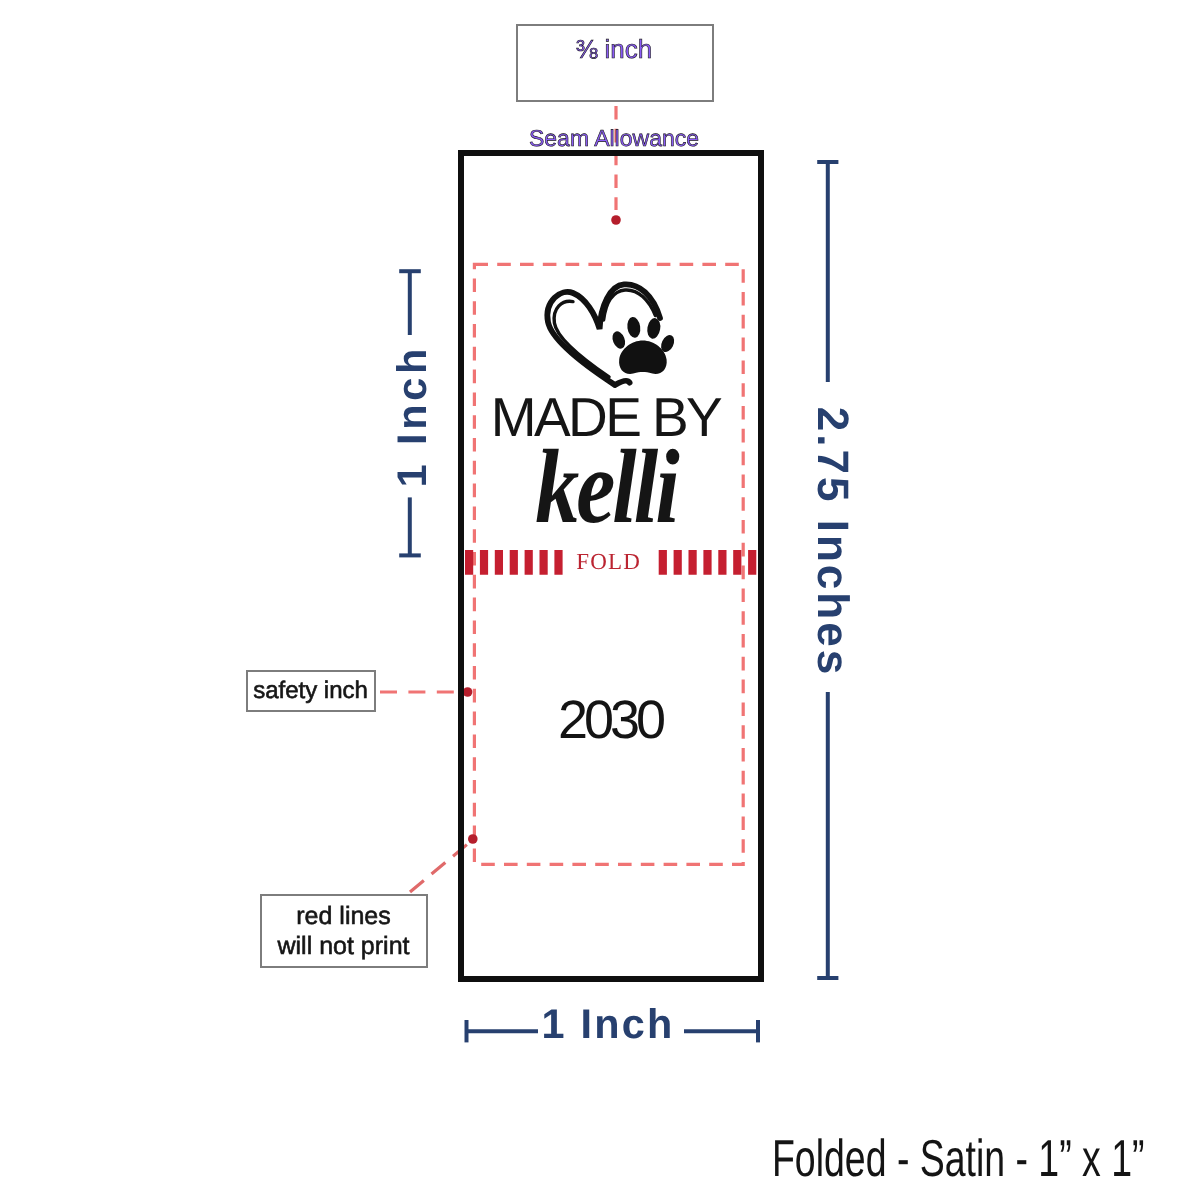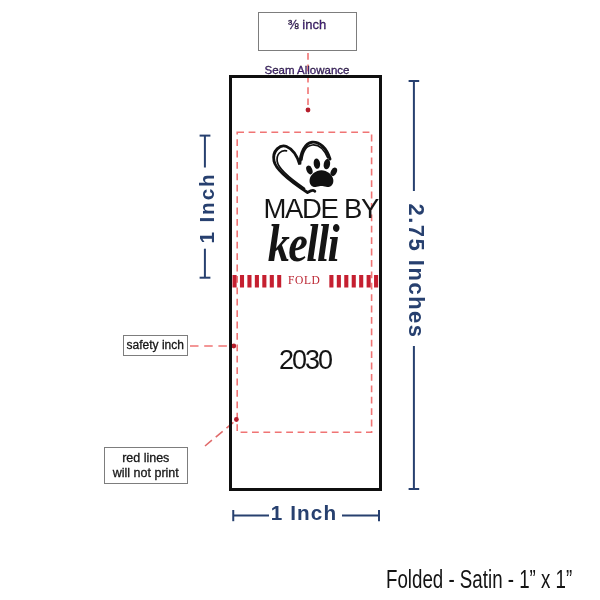--- a/index.html
+++ b/index.html
@@ -66,34 +66,34 @@
     <g fill="#111111">
       <ellipse cx="309.4" cy="170" rx="2.9" ry="4.5" transform="rotate(-22 309.4 170)"></ellipse>
       <ellipse cx="316.9" cy="163.7" rx="3.2" ry="5.2" transform="rotate(-8 316.9 163.7)"></ellipse>
       <ellipse cx="326.9" cy="164.2" rx="3.2" ry="5.2" transform="rotate(10 326.9 164.2)"></ellipse>
       <ellipse cx="333.8" cy="171.8" rx="2.9" ry="4.5" transform="rotate(26 333.8 171.8)"></ellipse>
       <path d="M321.4,170.3 C327,170.3 332.6,174.6 333.3,179.7 C333.9,184.9 330.2,187.8 326.2,186.8 C324,186.2 322.9,186 321.4,186 C319.9,186 318.8,186.2 316.6,186.8 C312.6,187.8 309,184.9 309.6,179.7 C310.3,174.6 315.8,170.3 321.4,170.3 Z"></path>
     </g>
   </g>
 </svg>
 
-<div class="abs" style="left:229px;top:193.1px;width:147.5px;text-align:center;font-size:27.5px;letter-spacing:-1.3px;color:#151515;padding-left:18px;">MADE&nbsp;BY</div>
+<div class="abs" style="left:229px;top:193.1px;width:147.5px;text-align:center;font-size:27.5px;letter-spacing:-1.3px;color:#151515;">MADE&nbsp;BY</div>
 
 <div class="abs" style="left:229px;top:213px;width:148px;text-align:center;font-family:'Liberation Serif',serif;font-style:italic;font-weight:bold;font-size:44px;letter-spacing:-1.5px;color:#151515;transform:scaleY(1.2);transform-origin:50% 0;">kelli</div>
 
 <div class="abs" style="left:229px;top:344.5px;width:152px;text-align:center;font-size:27px;letter-spacing:-2px;color:#141414;">2030</div>
 
-<div class="abs" style="left:257.5px;top:12px;width:99px;height:39px;border:1px solid #7d7d7d;box-sizing:border-box;text-align:center;color:#4c1d95;-webkit-text-stroke:0.3px #161616;">
+<div class="abs" style="left:257.5px;top:12px;width:99px;height:39px;border:1px solid #7d7d7d;box-sizing:border-box;text-align:center;color:#8b5cf6;-webkit-text-stroke:0.3px #161616;">
   <div style="font-size:13px;line-height:15px;margin-top:4px;">⅜ inch</div>
   <div style="font-size:11.5px;line-height:14px;margin-top:31px;">Seam Allowance</div>
 </div>
 
 <div class="abs" style="left:122.5px;top:334.5px;width:65.5px;height:21.5px;border:1px solid #7d7d7d;box-sizing:border-box;text-align:center;font-size:12px;line-height:19.5px;color:#161616;-webkit-text-stroke:0.3px #161616;">safety inch</div>
 
-<div class="abs" style="left:104px;top:446.5px;width:83.5px;height:37px;border:1px solid #7d7d7d;box-sizing:border-box;text-align:center;font-size:12.5px;line-height:15px;color:#161616;-webkit-text-stroke:0.3px #161616;padding-top:3px;">red lines<br>will not print</div>
+<div class="abs" style="left:130px;top:446.5px;width:83.5px;height:37px;border:1px solid #7d7d7d;box-sizing:border-box;text-align:center;font-size:12.5px;line-height:15px;color:#161616;-webkit-text-stroke:0.3px #161616;padding-top:3px;">red lines<br>will not print</div>
 
 <div class="abs navy" style="left:106.5px;top:196px;width:200px;text-align:center;font-size:20.7px;letter-spacing:1.9px;font-weight:bold;transform:rotate(-90deg);">1 Inch</div>
 
 <div class="abs navy" style="left:316px;top:258px;width:200px;text-align:center;font-size:22px;letter-spacing:1.5px;font-weight:bold;transform:rotate(90deg);">2.75 Inches</div>
 
 <div class="abs navy" style="left:204px;top:500.6px;width:200px;text-align:center;font-size:20.7px;letter-spacing:1.1px;font-weight:bold;">1 Inch</div>
 
 <div class="abs" style="left:386px;top:564.3px;font-size:26px;letter-spacing:0px;color:#141414;transform-origin:0 0;transform:scaleX(0.72);white-space:nowrap;">Folded - Satin - 1” x 1”</div>
 
 </body></html>

